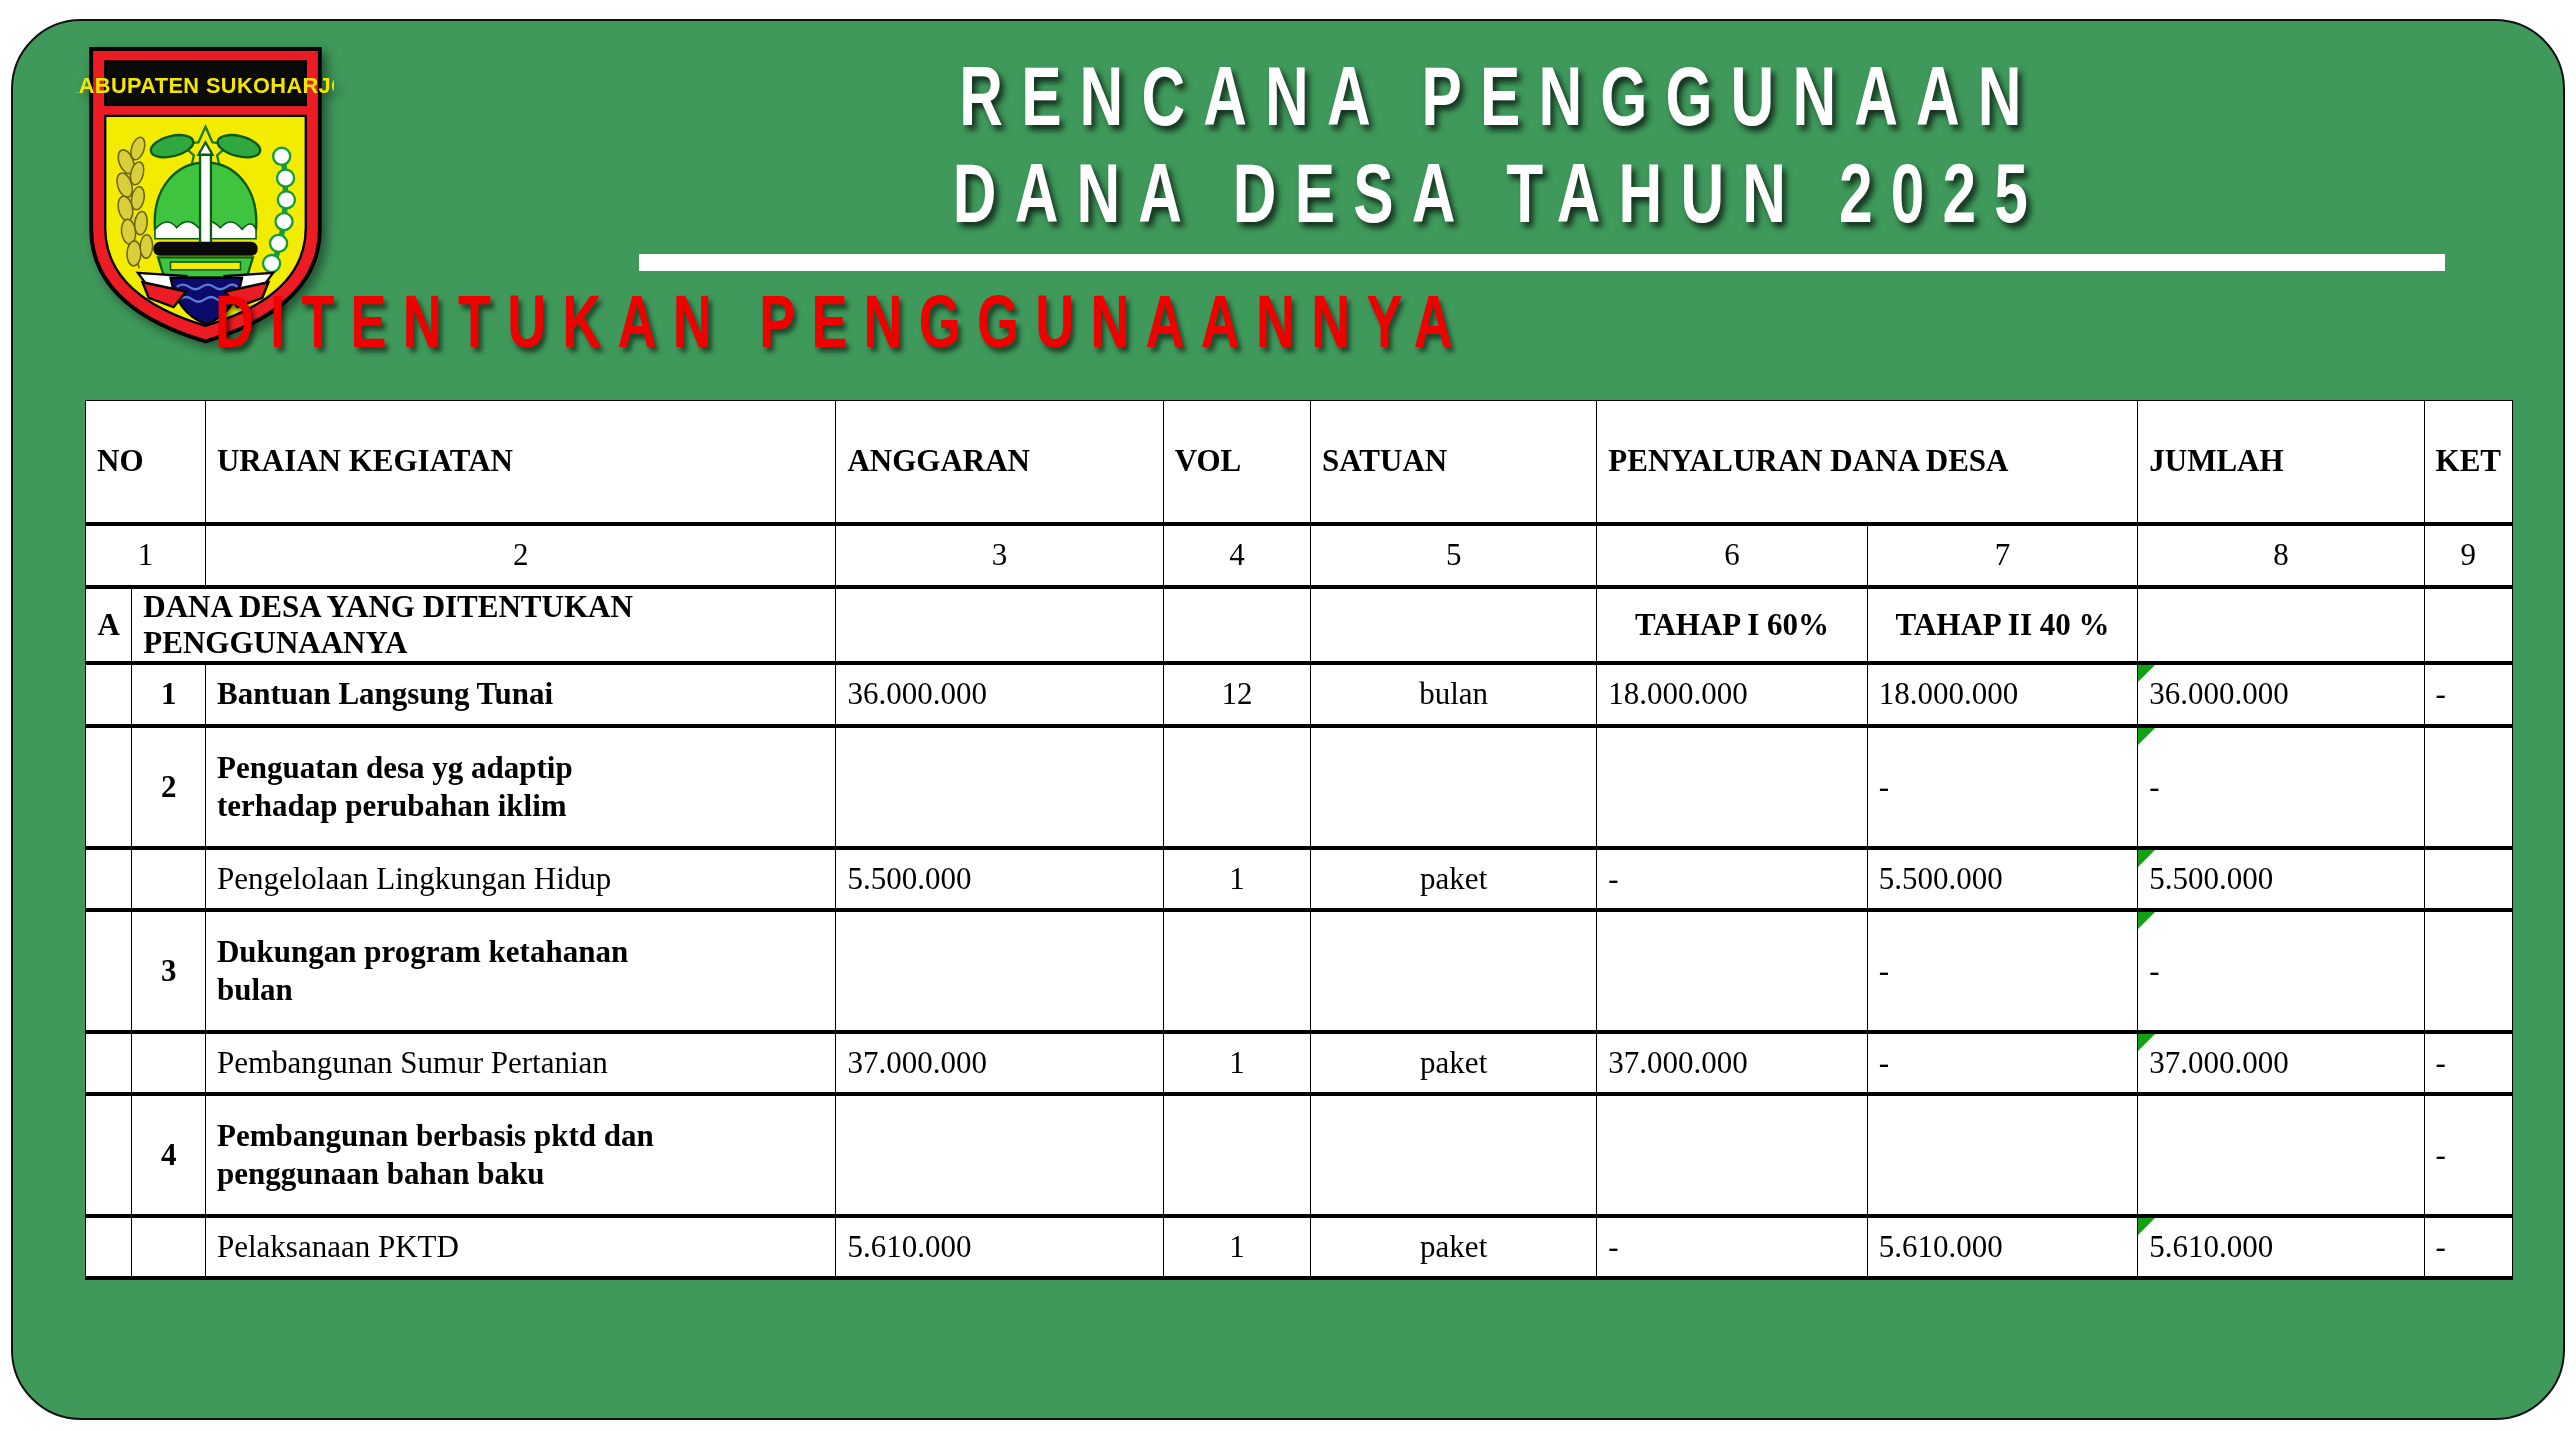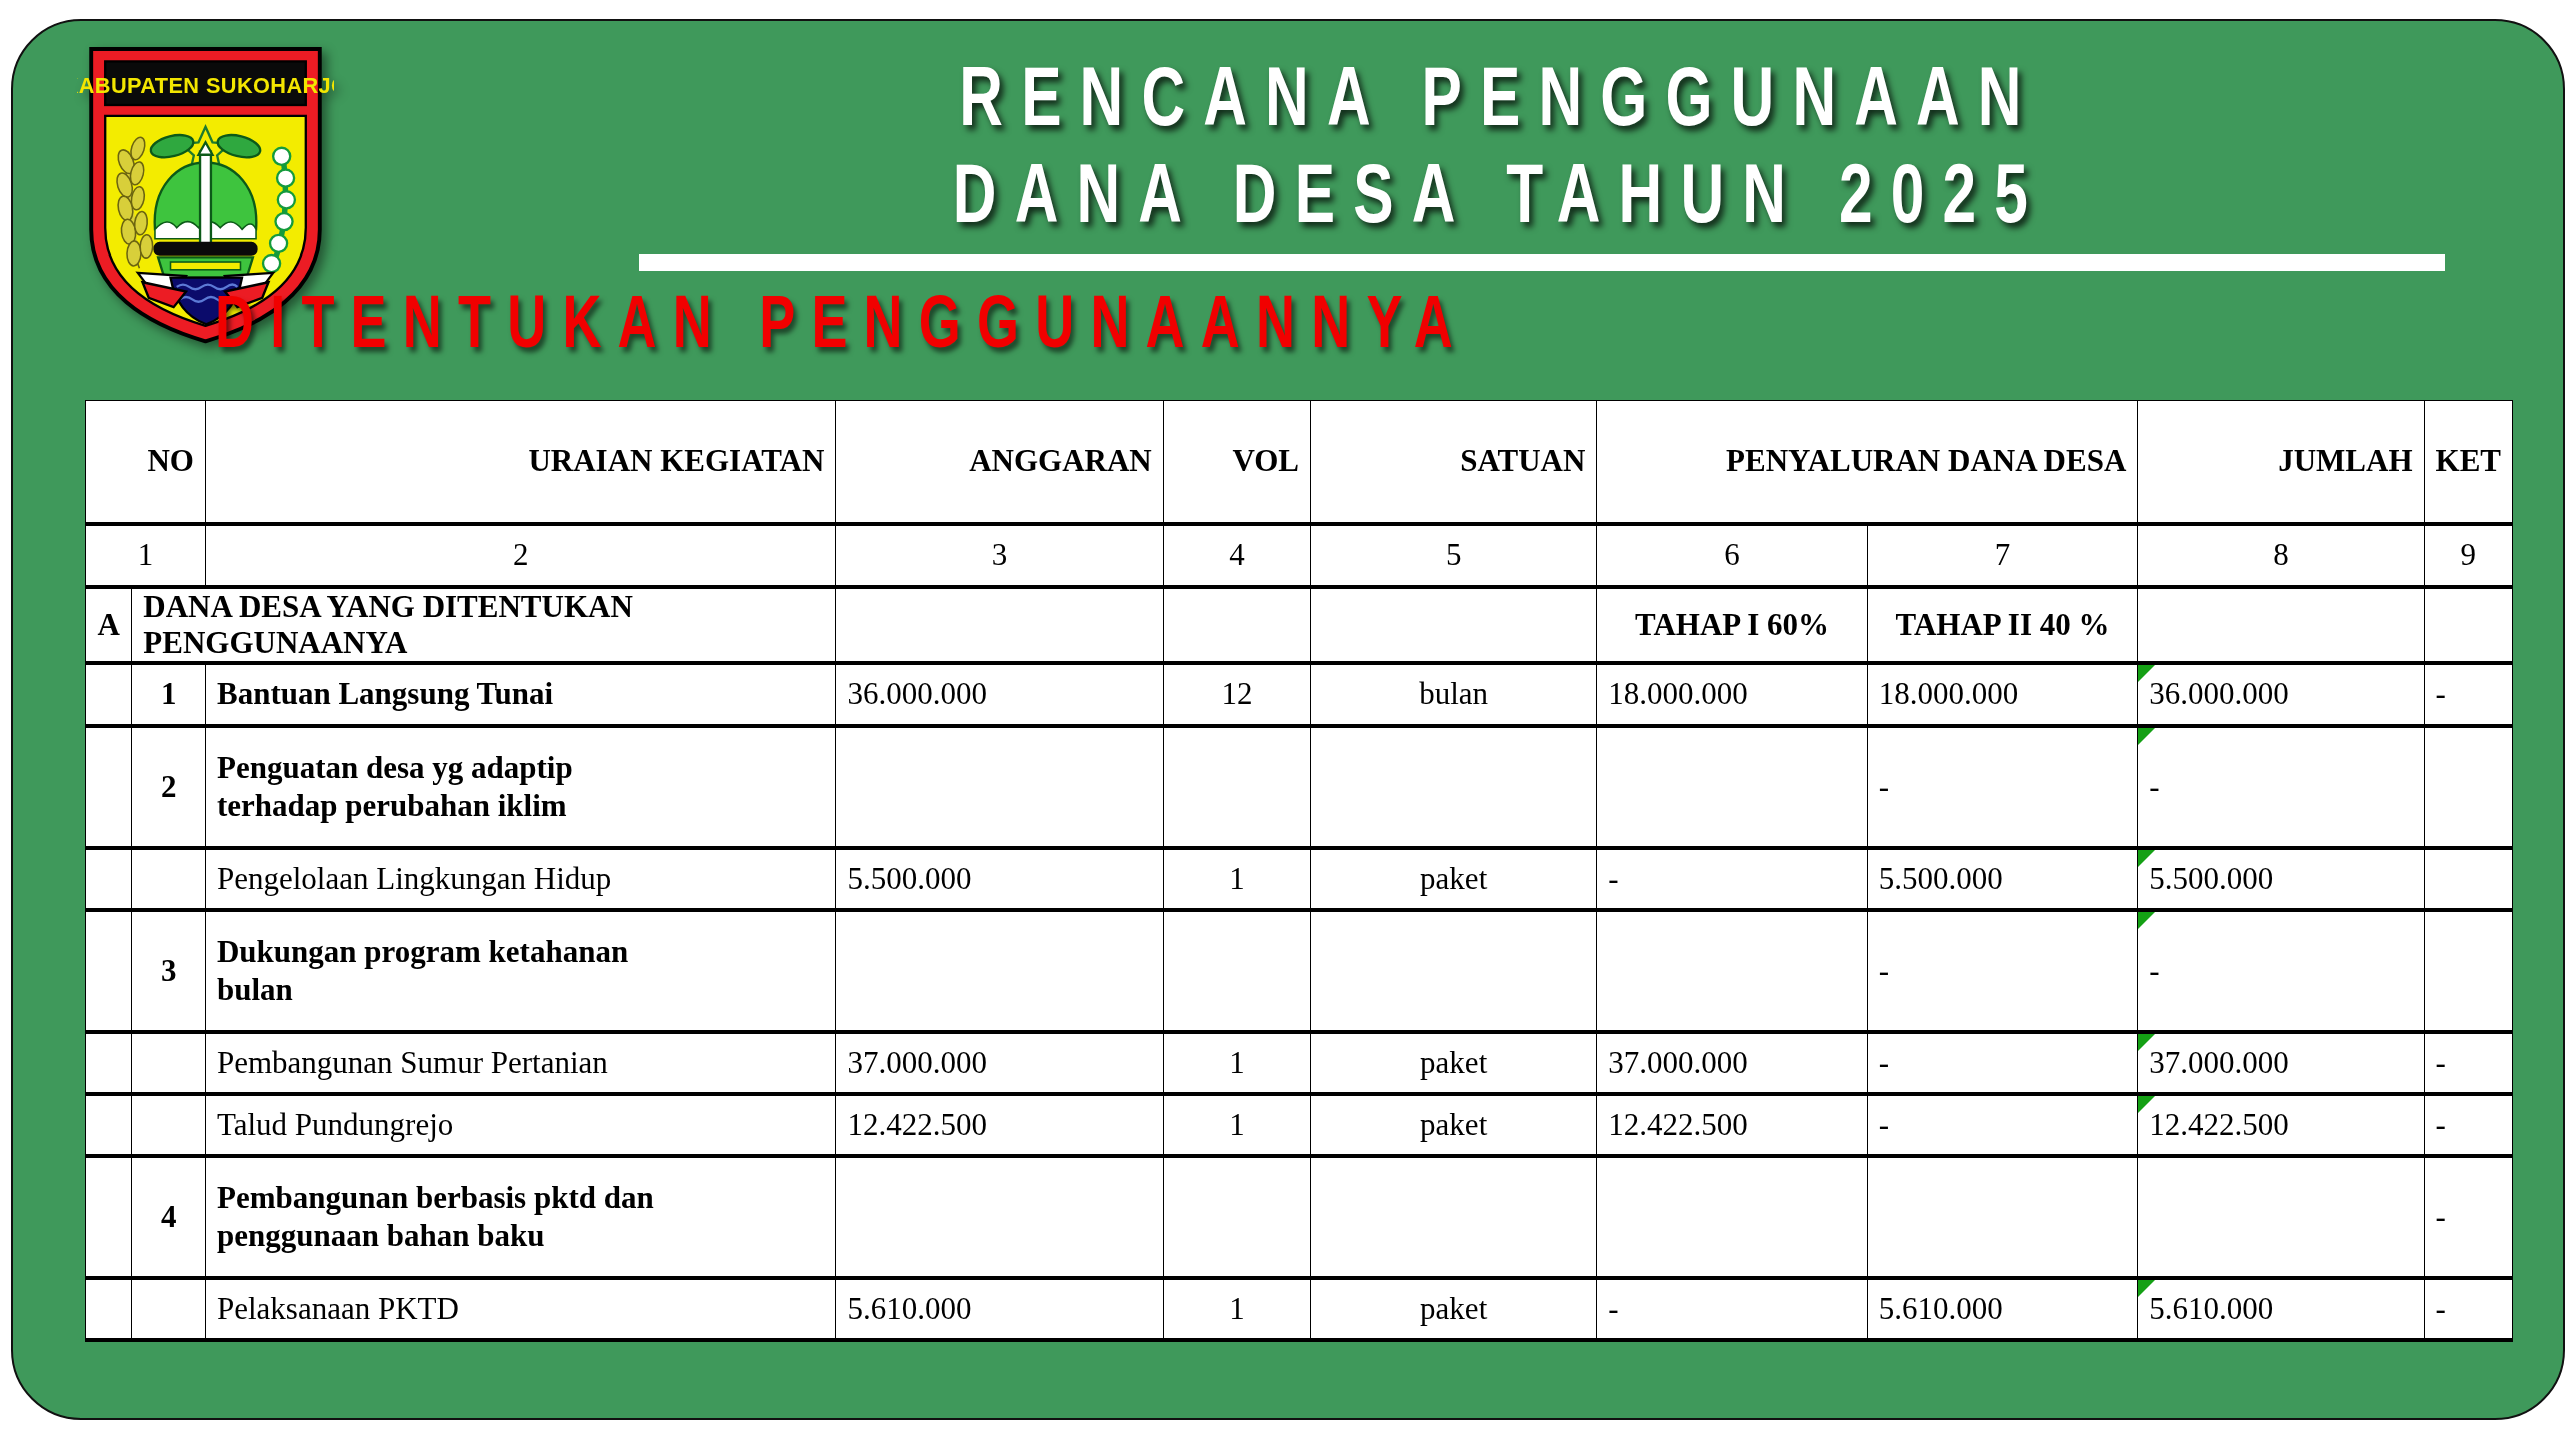--- a/index.html
+++ b/index.html
@@ -41,21 +41,21 @@
   #tablewrap{position:absolute;left:72px;top:379px;width:2428px;}
   table#rpd{border-collapse:collapse;width:2428px;background:#fff;table-layout:fixed;
             font-family:"Liberation Serif",serif;}
   table#rpd td{
     border:1.6px solid #000;padding:0 11px;background:#fff;
     font-size:31px;color:#000;vertical-align:middle;position:relative;
     overflow:hidden;
   }
   .thk-b{border-bottom-width:4.7px !important;}
 
-  .hdr{font-weight:bold;text-align:right;font-size:34px;}
+  .hdr{font-weight:bold;text-align:left;font-size:34px;}
   .numrow td{text-align:center;font-size:31px;}
   .ctr{text-align:center;}
   .rgt{text-align:left;}
   .bold{font-weight:bold;}
   .lft{text-align:left;}
   .btm{vertical-align:bottom;padding-bottom:11px;}
 
   
   .gt::before{
     content:"";position:absolute;left:0;top:0;
@@ -261,32 +261,20 @@
         <td class="lft thk-b">Pembangunan Sumur Pertanian</td>
         <td class="rgt thk-b">37.000.000</td>
         <td class="ctr thk-b">1</td>
         <td class="ctr thk-b">paket</td>
         <td class="rgt thk-b">37.000.000</td>
         <td class="rgt thk-b">-</td>
         <td class="rgt thk-b gt">37.000.000</td>
         <td class="rgt thk-b">-</td>
       </tr>
 
-      <tr>
-        <td class="thk-b"></td>
-        <td class="ctr thk-b" style="height:58px"></td>
-        <td class="lft thk-b">Talud Pundungrejo</td>
-        <td class="rgt thk-b">12.422.500</td>
-        <td class="ctr thk-b">1</td>
-        <td class="ctr thk-b">paket</td>
-        <td class="rgt thk-b">12.422.500</td>
-        <td class="rgt thk-b">-</td>
-        <td class="rgt thk-b gt">12.422.500</td>
-        <td class="rgt thk-b">-</td>
-      </tr>
 
 
       <tr>
         <td class="thk-b"></td>
         <td class="ctr bold thk-b" style="height:118px">4</td>
         <td class="lft bold thk-b multiline">
           <div>Pembangunan berbasis pktd dan</div>
           <div>penggunaan bahan baku</div>
         </td>
         <td class="rgt thk-b btm"></td>

